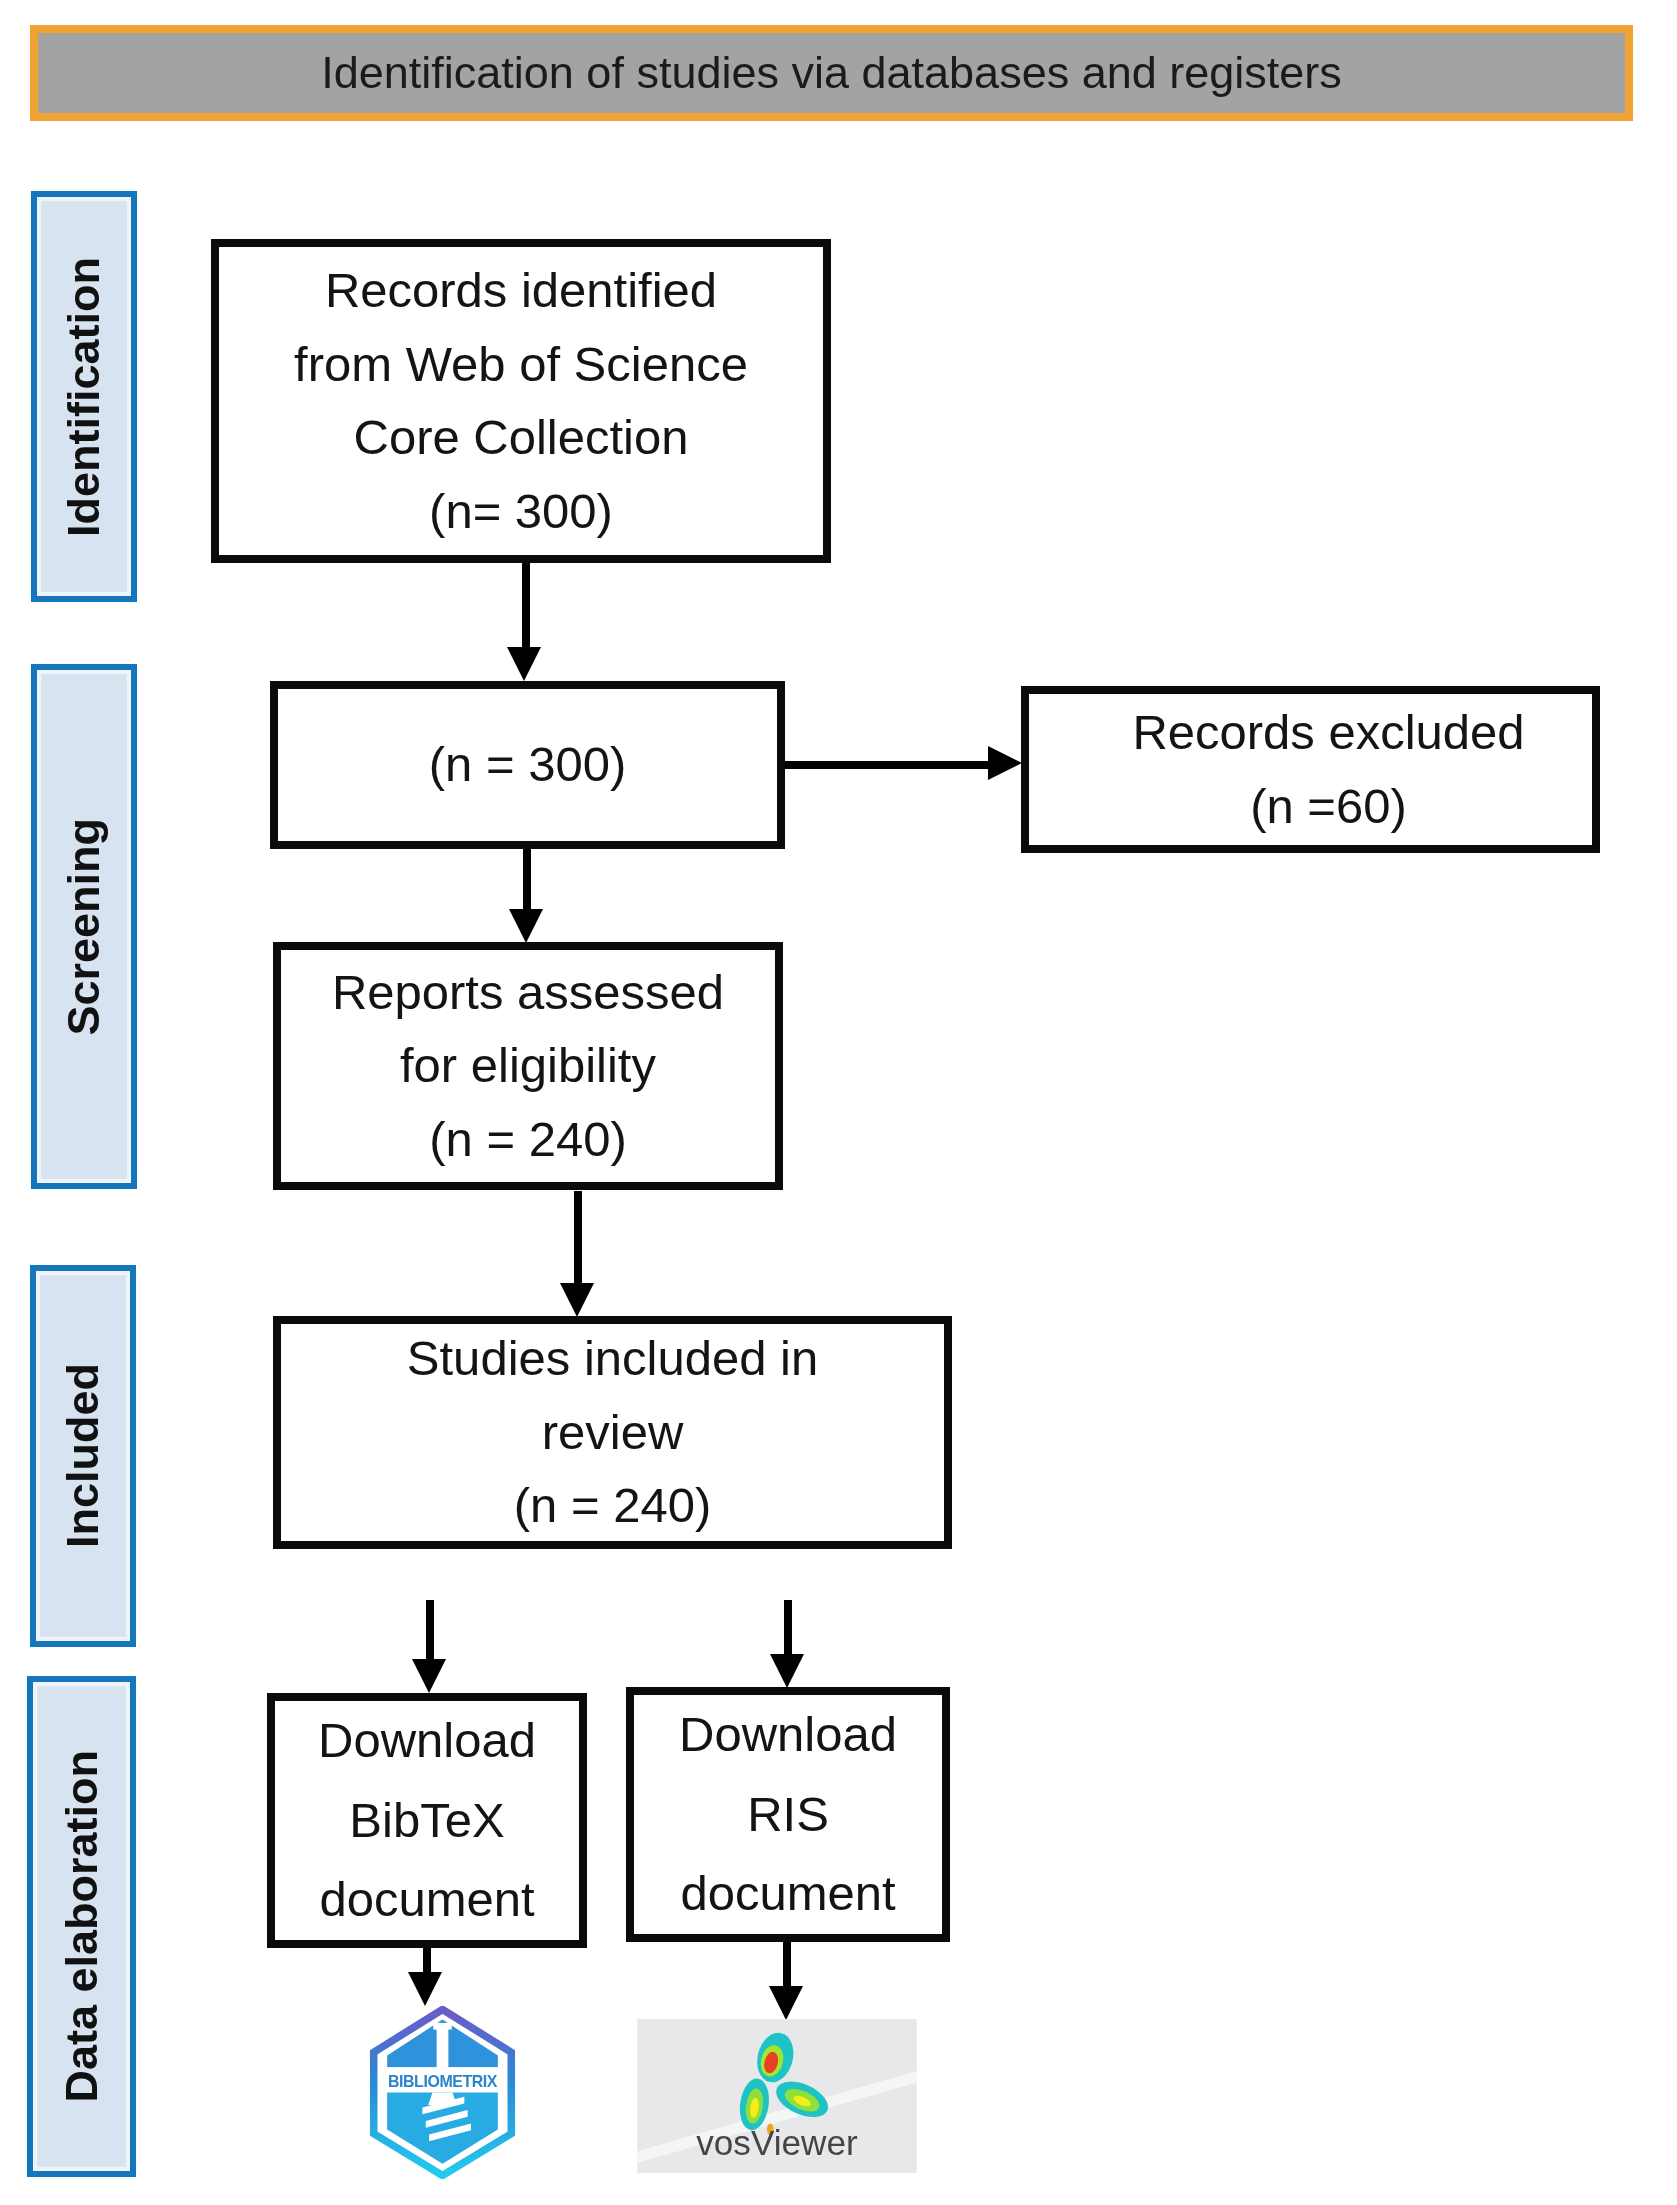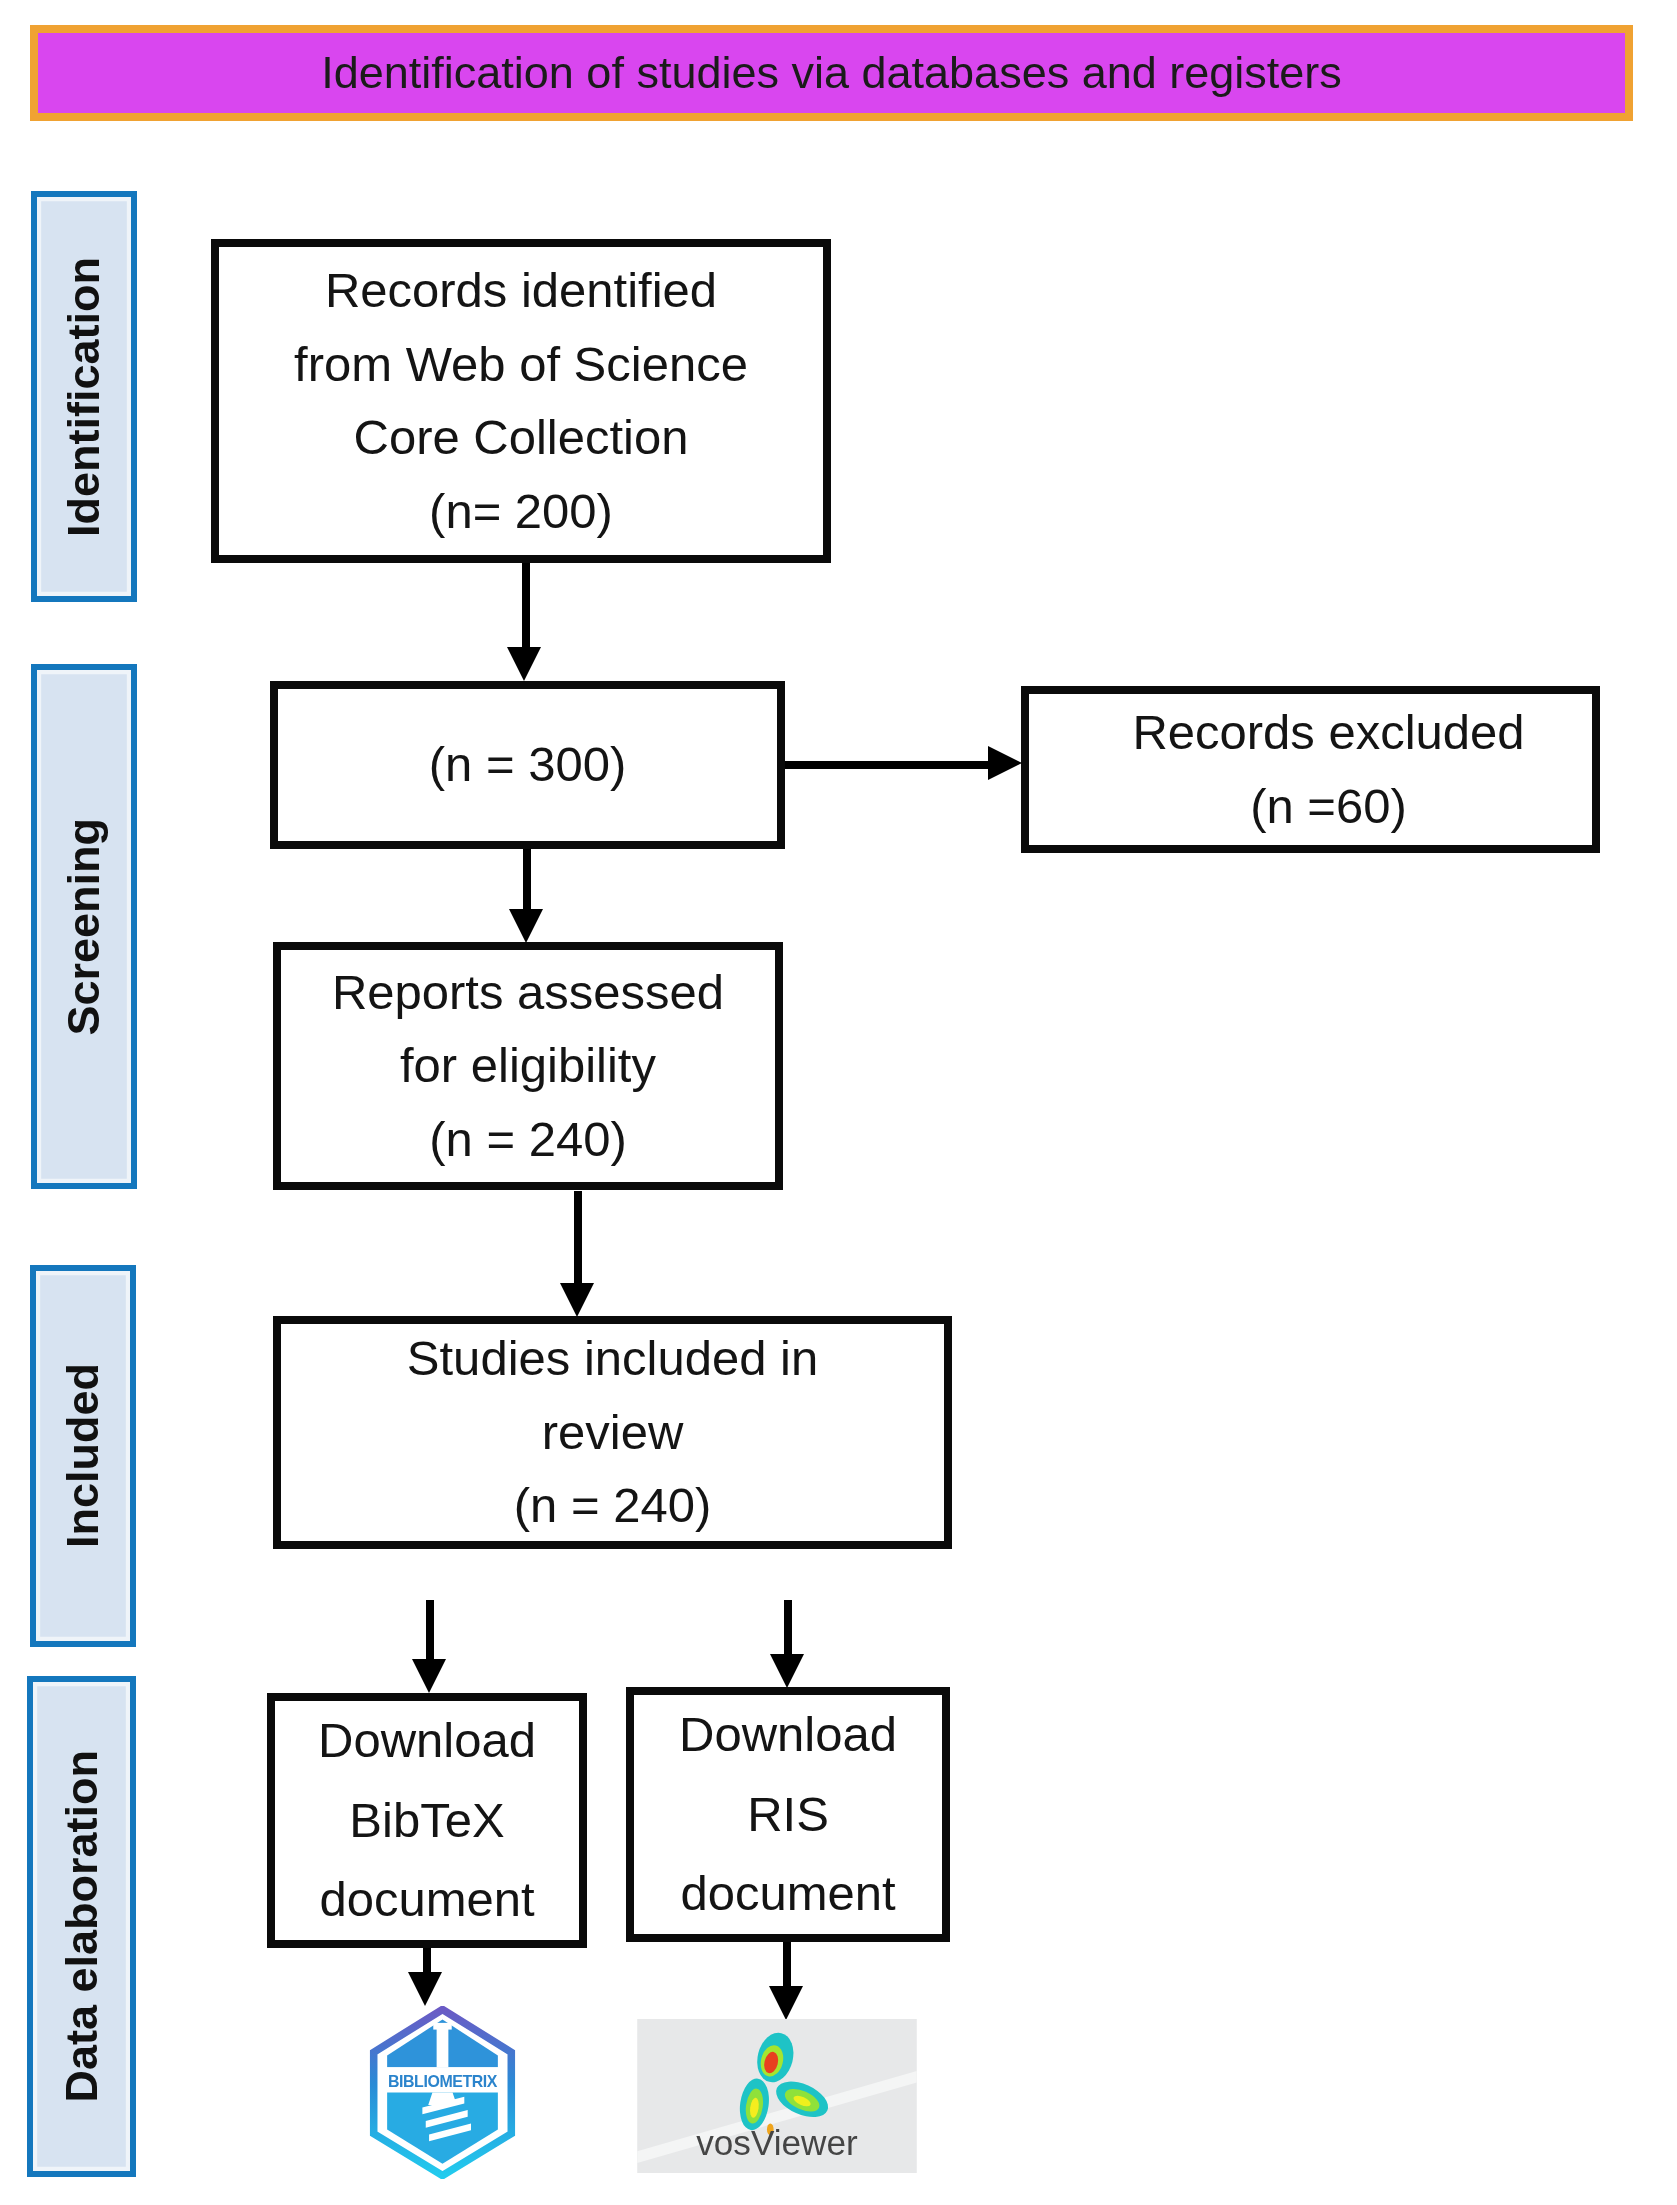--- a/index.html
+++ b/index.html
@@ -5,21 +5,21 @@
   html,body{margin:0;padding:0;background:#ffffff;}
   *{box-sizing:border-box;}
   .canvas{
     position:relative;width:1677px;height:2205px;background:#ffffff;
     font-family:"Liberation Sans", sans-serif;color:#151515;overflow:hidden;
   }
   .abs{position:absolute;}
   
   .header-banner{
     left:30px;top:25px;width:1603px;height:96px;
-    border:8.4px solid #F0A232;background:#d946ef;
+    border:8.4px solid #F0A232;background:#a3a3a3;
     display:flex;align-items:center;justify-content:center;
   }
   .header-banner .title{
     font-size:45px;color:#1b1b1b;letter-spacing:0px;white-space:nowrap;
   }
   
   .stage{
     border:6.7px solid #1477BD;background:#D7E3F1;
     box-shadow:inset 0 0 0 4.2px rgba(255,255,255,0.6);
     display:flex;align-items:center;justify-content:center;
@@ -66,21 +66,21 @@
     <span class="stage-label">Included</span>
   </div>
   <div class="abs stage" style="left:27px;top:1676px;width:109px;height:501px;">
     <span class="stage-label">Data elaboration</span>
   </div>
 
   <div class="abs fbox" style="left:211px;top:239px;width:620px;height:324px;">
     <div class="fline">Records identified</div>
     <div class="fline">from Web of Science</div>
     <div class="fline">Core Collection</div>
-    <div class="fline">(n= 200)</div>
+    <div class="fline">(n= 300)</div>
   </div>
 
   <div class="abs fbox" style="left:270px;top:681px;width:515px;height:168px;">
     <div class="fline">(n = 300)</div>
   </div>
 
   <div class="abs fbox" style="left:1021px;top:686px;width:579px;height:167px;padding-left:36px;">
     <div class="fline">Records excluded</div>
     <div class="fline">(n =60)</div>
   </div>

